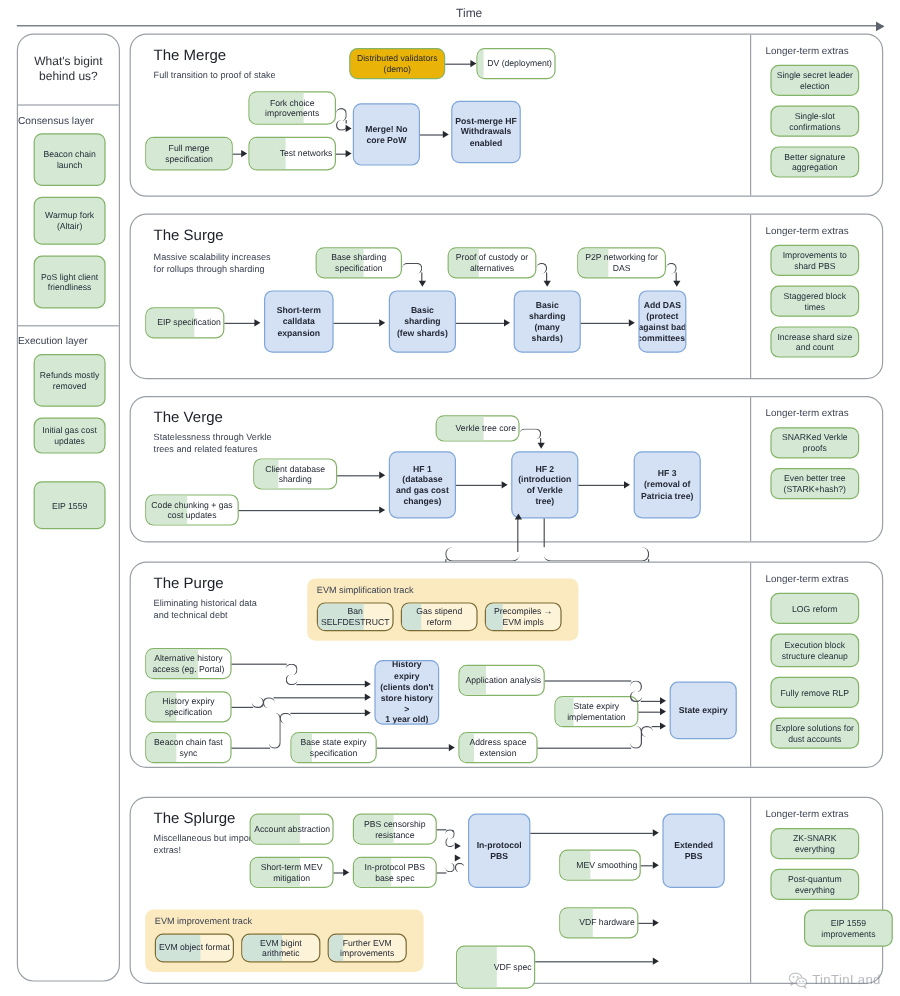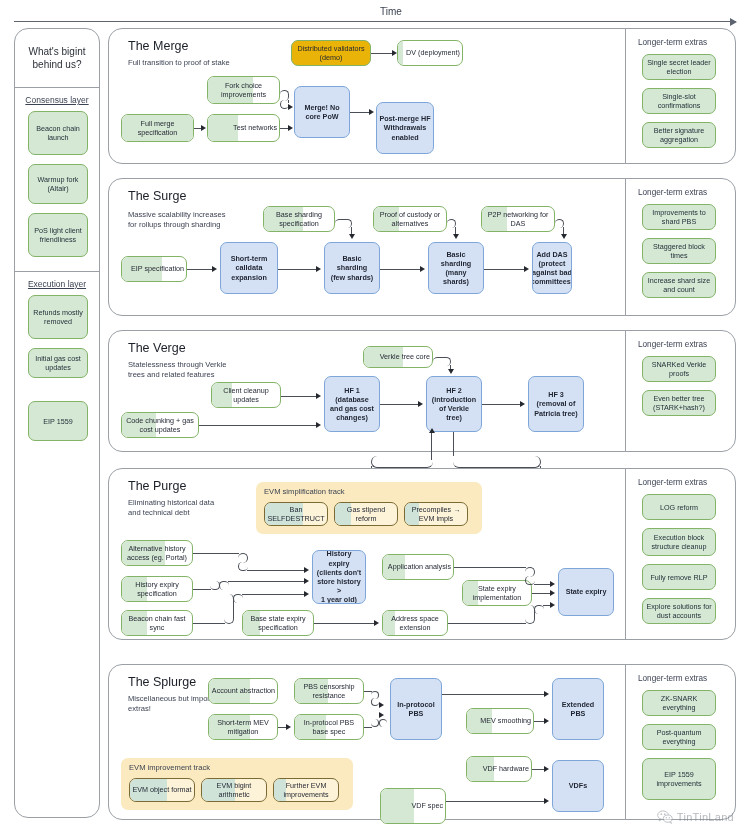--- a/index.html
+++ b/index.html
@@ -19,21 +19,21 @@
 
   
   .panel{position:absolute;border:1px solid #9aa0a6;border-radius:14px;background:#fff;box-sizing:border-box;}
 
   
   #behind-panel{left:14px;top:28px;width:86px;height:790px;}
   .behind-head{position:absolute;left:0;top:0;width:100%;height:58px;
     display:flex;align-items:center;justify-content:center;text-align:center;
     font-size:10px;line-height:13px;color:#2b3038;}
   .behind-divider{position:absolute;left:0;width:100%;height:1px;background:#9aa0a6;}
-  .layer-title{position:absolute;left:0;width:100%;text-align:center;font-size:8.5px;color:#3b4252;text-decoration:underline;}
+  .layer-title{position:absolute;left:0;width:100%;text-align:left;font-size:8.5px;color:#3b4252;}
   .behind-box{position:absolute;left:13px;width:60px;border-radius:7px;
     display:flex;align-items:center;justify-content:center;text-align:center;
     font-size:7.2px;line-height:9px;box-sizing:border-box;
     border:1px solid #82b366;background:#d5e8d4;color:#24303a;padding:2px;}
 
   
   .section{position:absolute;left:108px;width:628px;}
   .section .inner{position:absolute;inset:0;border:1px solid #9aa0a6;border-radius:14px;background:#fff;box-sizing:border-box;}
   .sec-title{position:absolute;left:20px;top:11px;font-size:12.5px;color:#1b1f27;font-weight:400;}
   .sec-sub{position:absolute;left:20px;font-size:7.6px;line-height:10px;color:#3b4252;}
@@ -136,21 +136,21 @@
 
     <div class="node n-part" style="left:99px;top:86px;width:73px;height:28px">
       <span class="fillbar" style="width:42%"></span>
       <span class="lbl">Test networks</span>
       </div>
 
     <div class="node n-blue" style="left:186px;top:58px;width:56px;height:52px">
       <span class="lbl">Merge! No core PoW</span>
       </div>
 
-    <div class="node n-blue" style="left:268px;top:74px;width:58px;height:52px">
+    <div class="node n-blue" style="left:268px;top:56px;width:58px;height:52px">
       <span class="lbl">Post-merge HF Withdrawals enabled</span>
       </div>
 
     <div class="ln lnh" style="left:263px;top:25px;width:22px"></div>
     <div class="ar-r" style="left:284px;top:22px"></div>
 
     <div class="ln lnh" style="left:86px;top:100px;width:8px"></div>
     <div class="ar-r" style="left:93px;top:97px"></div>
 
     <div class="ln lnh" style="left:172px;top:100px;width:9px"></div>
@@ -260,21 +260,21 @@
     <div class="sec-title">The Verge</div>
     <div class="sec-sub" style="top:30px;width:108px">Statelessness through Verkle trees and related features</div>
 
     <div class="node n-part" style="left:255px;top:16px;width:70px;height:22px">
       <span class="fillbar" style="width:58%"></span>
       <span class="lbl">Verkle tree core</span>
       </div>
 
     <div class="node n-part" style="left:103px;top:52px;width:70px;height:26px">
       <span class="fillbar" style="width:30%"></span>
-      <span class="lbl">Client cleanup updates</span>
+      <span class="lbl">Client database sharding</span>
       </div>
 
     <div class="node n-part" style="left:13px;top:82px;width:78px;height:26px">
       <span class="fillbar" style="width:45%"></span>
       <span class="lbl">Code chunking + gas cost updates</span>
       </div>
 
     <div class="node n-blue" style="left:216px;top:46px;width:56px;height:56px">
       <span class="lbl"><b class="strong">HF 1</b><br>(database<br>and gas cost<br>changes)</span>
       </div>
@@ -486,23 +486,20 @@
 
     <div class="node n-part" style="left:358px;top:92px;width:66px;height:26px">
       <span class="fillbar" style="width:42%"></span>
       <span class="lbl">VDF hardware</span>
       </div>
     <div class="node n-part" style="left:272px;top:124px;width:66px;height:36px">
       <span class="fillbar" style="width:52%"></span>
       <span class="lbl">VDF spec</span>
       </div>
 
-    <div class="node n-blue" style="left:444px;top:96px;width:52px;height:52px">
-      <span class="lbl">VDFs</span>
-      </div>
 
     <div class="ln lnh" style="left:256px;top:27px;width:8px"></div>
     <div class="elbow e-tr" style="left:263px;top:27px;width:8px;height:8px"></div>
     <div class="elbow e-bl" style="left:263px;top:34px;width:8px;height:8px"></div>
     <div class="ar-r" style="left:271px;top:38px"></div>
 
     <div class="ln lnh" style="left:170px;top:63px;width:9px"></div>
     <div class="ar-r" style="left:178px;top:60px"></div>
 
     <div class="ln lnh" style="left:256px;top:63px;width:8px"></div>
@@ -523,21 +520,21 @@
     <div class="ar-r" style="left:436px;top:134px"></div>
 
     <div class="extras-sep" style="left:517px"></div>
     <div class="extras-title" style="left:530px;top:10px">Longer-term extras</div>
     <div class="extras-box" style="left:534px;top:26px;width:74px;height:26px">
       <span>ZK-SNARK everything</span>
       </div>
     <div class="extras-box" style="left:534px;top:60px;width:74px;height:26px">
       <span>Post-quantum everything</span>
       </div>
-    <div class="extras-box" style="left:534px;top:94px;width:74px;height:42px">
+    <div class="extras-box" style="left:562px;top:94px;width:74px;height:31px">
       <span>EIP 1559 improvements</span>
       </div>
   </div>
 
   <div id="watermark">
     <svg width="16" height="14" viewBox="0 0 16 14">
       <ellipse cx="6" cy="5.2" rx="5.3" ry="4.3" fill="none" stroke="#8b9098" stroke-width="1"></ellipse>
       <path d="M3.2 8.6 L2 11 L4.4 9.6" fill="none" stroke="#8b9098" stroke-width="1" stroke-linejoin="round"></path>
       <ellipse cx="10.8" cy="8.6" rx="4.4" ry="3.6" fill="#ffffff" stroke="#8b9098" stroke-width="1"></ellipse>
       <path d="M13.4 11.4 L14.6 13.4 L12.6 12.3" fill="#fff" stroke="#8b9098" stroke-width="1" stroke-linejoin="round"></path>

